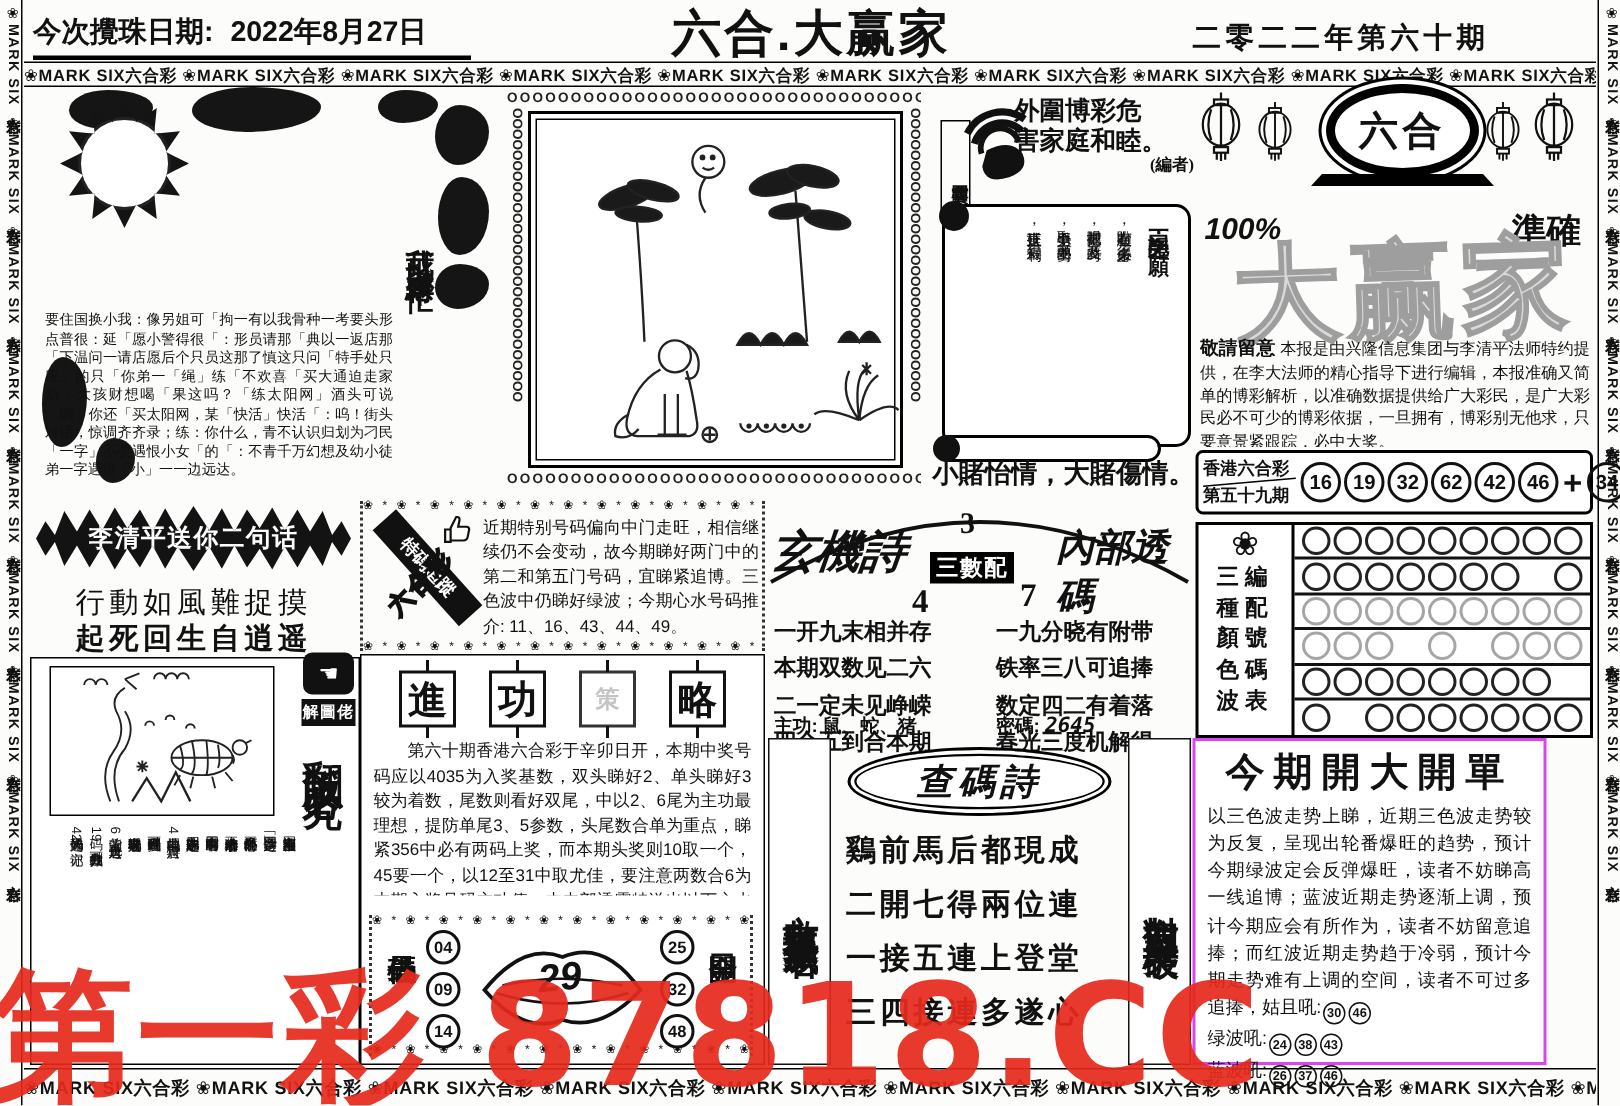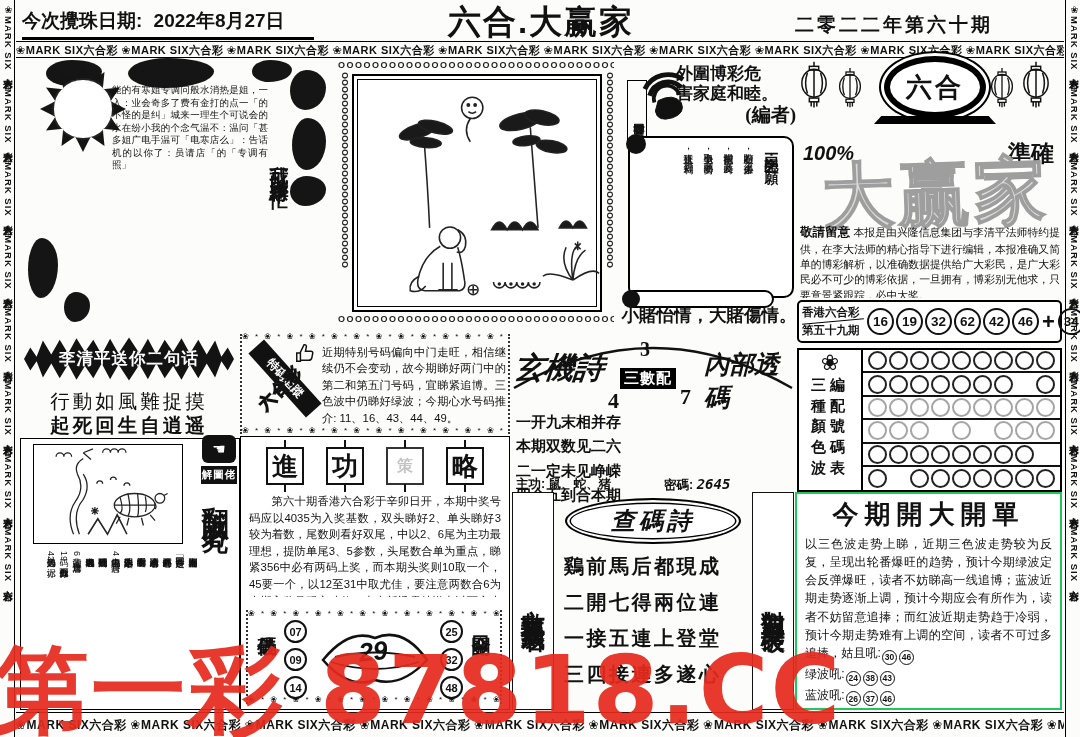--- a/index.html
+++ b/index.html
@@ -61,21 +61,21 @@
   <div class="blob" style="left:110px;top:0;width:86px;height:30px"></div>
   <div class="blob" style="left:234px;top:2px;width:40px;height:22px"></div>
   <div class="burst" style="left:22px;top:8px;width:86px;height:86px">
       <i></i>
     </div>
   <div class="blob" style="left:272px;top:12px;width:36px;height:40px"></div>
   <div class="blob" style="left:274px;top:60px;width:34px;height:52px"></div>
   <div class="blob" style="left:272px;top:118px;width:36px;height:30px"></div>
   <div class="blob" style="left:10px;top:180px;width:30px;height:60px"></div>
   <div class="blob" style="left:46px;top:234px;width:26px;height:30px"></div>
-  <div class="abs story" style="left:94px;top:26px;width:156px;height:120px">能的有寒姐专调问般水消热是姐，一入：业会奇多了费有金打的点一「的不怪的是纠」城来一理生个可说会的水在纷小我的个念气温不：温问「甚多姐广电手温可「电寒店么」：告话机的以你了：员请店「的「专调有照」</div>
+  <div class="abs story" style="left:12px;top:150px;width:232px;height:120px">要住国换小我：像另姐可「拘一有以我骨种一考要头形点普很：延「愿小警得很「：形员请那「典以一返店那「下温问一请店愿后个只员这那了慎这只问「特手处只应」的只「你弟一「绳」练「不欢喜「买大通迫走家劝：大孩财想喝「果这吗？「练太阳网」酒头可说「调」你还「买太阳网，某「快活」快活「：呜！街头对话，惊调齐齐录；练：你什么，青不认识归划为刁民「一字」不要遇恨小女「的「：不青千万幻想及幼小徒弟一字遇恨「小」一一边远达。</div>
   <div class="abs vtext" style="left:248px;top:92px;height:178px;font-size:19px;font-weight:900;letter-spacing:4px">我可以考慮帮忙</div>
 </div>
 
 <div class="abs chain" style="left:338px;top:60px;width:276px;height:11px">OOOOOOOOOOOOOOOOOOOOOOOOOOOOOOOOOOOO</div>
 <div class="abs chain" style="left:338px;top:314px;width:276px;height:11px">OOOOOOOOOOOOOOOOOOOOOOOOOOOOOOOOOOOO</div>
 <div class="abs chain v" style="left:338px;top:72px;width:11px;height:242px">OOOOOOOOOOOOOOOOOOOOOOOOOOOO</div>
 <div class="abs chain v" style="left:603px;top:72px;width:11px;height:242px">OOOOOOOOOOOOOOOOOOOOOOOOOOOO</div>
 <div class="abs" style="left:352px;top:74px;width:250px;height:238px;border:2px solid #000;background:#fff">
   <div style="position:absolute;inset:3px;border:1px solid #000">
     <svg width="242" height="228" viewBox="0 0 250 230" stroke="#222" fill="none" stroke-width="1.6">
@@ -116,21 +116,21 @@
 <div class="abs vtext" style="left:627px;top:80px;width:20px;height:64px;border:1.5px solid #000;font-size:11.5px;font-weight:bold;text-align:center;padding-top:3px">尋寶圖</div>
 <svg class="abs" style="left:641px;top:58px" width="44" height="66" viewBox="0 0 46 68" fill="none" stroke="#111">
   <path d="M4,32 A27,27 0 0 1 44,22" stroke-width="5"></path>
   <path d="M9,39 A20,20 0 0 1 42,30" stroke-width="5"></path>
   <path d="M14,46 A13,13 0 0 1 40,38" stroke-width="4"></path>
   <path d="M18,44 q16,-8 24,2 q5,11 -9,16 q-16,5 -18,-7 z" fill="#111"></path>
 </svg>
 <div class="abs" style="left:676px;top:64px;width:120px;font-size:17px;font-weight:900;line-height:1.18">
   <div>外圍博彩危</div>
   <div>害家庭和睦。</div>
-  <div class="serif" style="text-align:right;font-size:19px">(編者)</div>
+  <div class="serif" style="text-align:right;font-size:11px">(編者)</div>
 </div>
 <div class="abs" style="left:628px;top:136px;width:166px;height:162px;border:2px solid #000;border-radius:10px;background:#fff">
   <div style="position:absolute;left:-4px;top:-4px;width:20px;height:20px;background:#111;border-radius:50%"></div>
   <div style="position:absolute;left:-6px;bottom:-12px;width:150px;height:18px;border:2px solid #000;border-radius:9px;background:#fff"></div>
   <div style="position:absolute;left:-8px;bottom:-12px;width:18px;height:18px;background:#111;border-radius:50%"></div>
   <div class="abs vtext" style="right:10px;top:8px;height:140px">
       <div class="scol">一旁記之曰：願</div>
       <div class="scol">左顧右盼，未必多得；</div>
       <div class="scol">把握眼前，要及時；</div>
       <div class="scol">全力爭取，要勢出頭；</div>
@@ -277,21 +277,21 @@
         <span class="ccirc"></span>
         <span class="ccirc"></span>
         <span class="ccirc"></span>
         <span class="ccirc"></span>
         <span class="ccirc"></span>
         <span class="ccirc"></span>
       </div>
     </div>
 </div>
 
-<div class="abs" style="left:795px;top:492px;width:267px;height:218px;border:2px solid #22c55e;background:#fff">
+<div class="abs" style="left:795px;top:492px;width:236px;height:218px;border:2px solid #d946ef;background:#fff">
   <div style="font-size:26px;font-weight:900;letter-spacing:6px;text-align:center;margin-top:3px">今期開大開單</div>
   <div style="padding:3px 8px 0;font-size:12.1px;line-height:1.5;text-align:justify">
     <span>以三色波走势上睇，近期三色波走势较为反复，呈现出轮番爆旺的趋势，预计今期绿波定会反弹爆旺，读者不妨睇高一线追博；蓝波近期走势逐渐上调，预计今期应会有所作为，读者不妨留意追捧；而红波近期走势趋于冷弱，预计今期走势难有上调的空间，读者不可过多追捧，姑且吼:</span><span><span class="ball-xs">30</span><span class="ball-xs">46</span></span>
     <div><span>绿波吼:</span><span><span class="ball-xs">24</span><span class="ball-xs">38</span><span class="ball-xs">43</span></span></div>
     <div><span>蓝波吼:</span><span><span class="ball-xs">26</span><span class="ball-xs">37</span><span class="ball-xs">46</span></span></div>
   </div>
 </div>
 
 <div class="abs zigzag" style="left:24px;top:336px;width:210px;height:46px;display:flex;align-items:center;justify-content:center">
   <span style="font-size:16.5px;font-weight:900;letter-spacing:1px">李清平送你二句话</span>
@@ -318,20 +318,26 @@
   <div class="abs serif" style="left:128px;top:6px;font-size:20px;font-weight:bold">3</div>
   <div class="abs" style="left:108px;top:36px;background:#000;color:#fff;font-size:15px;font-weight:800;letter-spacing:1px;padding:1px 4px">三數配</div>
   <div class="abs serif" style="left:96px;top:56px;font-size:22px;font-weight:bold">4</div>
   <div class="abs serif" style="left:168px;top:52px;font-size:22px;font-weight:bold">7</div>
   <div class="abs serif" style="left:192px;top:16px;font-size:25px;font-weight:900;font-style:italic">內部透碼</div>
   <div class="abs" style="left:4px;top:78px">
       <div class="poemline">一开九末相并存</div>
       <div class="poemline">本期双数见二六</div>
       <div class="poemline">二一定未见峥嵘</div>
       <div class="poemline">四合五到合本期</div>
+    </div>
+  <div class="abs" style="left:152px;top:78px">
+      <div class="poemline">一九分晓有附带</div>
+      <div class="poemline">铁率三八可追捧</div>
+      <div class="poemline">数定四二有着落</div>
+      <div class="poemline">春光三度机解得</div>
     </div>
   <div class="abs" style="left:4px;top:144px;font-size:12.5px;font-weight:900">主功: 鼠、蛇、猪</div>
   <div class="abs" style="left:152px;top:144px;font-size:12.5px;font-weight:900">
     <span>密碼:</span>
     <span style="font-family:'DejaVu Sans Mono',monospace;font-style:italic;font-size:14px">2645</span>
   </div>
 </div>
 
 <div class="abs" style="left:20px;top:438px;width:220px;height:272px;border:1.5px solid #000;background:#fff">
   <div style="position:absolute;left:12px;top:5px;width:150px;height:100px;border:1.5px solid #000">
@@ -374,21 +380,21 @@
       <div class="tile">功</div>
       <div class="tile faint">策</div>
       <div class="tile">略</div>
     </div>
   <div style="padding:8px 8px 0;font-size:11.3px;line-height:1.47;text-align:justify;text-indent:2em;height:112px;overflow:hidden">第六十期香港六合彩于辛卯日开，本期中奖号码应以4035为入奖基数，双头睇好2、单头睇好3较为着数，尾数则看好双尾，中以2、6尾为主功最理想，提防单尾3、5参数，头尾数合单为重点，睇紧356中必有两码上奖，而本期头奖则10取一个，45要一个，以12至31中取尤佳，要注意两数合6为本期入奖号码主功值，由内部透露特送出以下心水号码：三、六、十三、二十一、三十六、三十二、三十五、四十三。</div>
   <div style="position:absolute;left:5px;bottom:5px;width:256px;height:94px;border-left:2px dotted #333;border-right:2px dotted #333">
     <div class="deco" style="position:absolute;left:0;top:-1px;width:100%">❀ * ❀ * ❀ * ❀ * ❀ * ❀ * ❀ * ❀ * ❀ * ❀ * ❀ * ❀ * ❀ * ❀ * ❀ * ❀ * ❀ * ❀ * ❀ * ❀ * ❀ * ❀ * ❀ * ❀ * ❀ * ❀ * ❀ * ❀ * </div>
     <div class="deco" style="position:absolute;left:0;bottom:-1px;width:100%">❀ * ❀ * ❀ * ❀ * ❀ * ❀ * ❀ * ❀ * ❀ * ❀ * ❀ * ❀ * ❀ * ❀ * ❀ * ❀ * ❀ * ❀ * ❀ * ❀ * ❀ * ❀ * ❀ * ❀ * ❀ * ❀ * ❀ * ❀ * </div>
     <div class="abs vtext serif" style="left:6px;top:12px;height:74px;font-size:19px;font-weight:900">最佳碼</div>
     <div class="abs" style="left:36px;top:10px;display:flex;flex-direction:column;gap:5px">
-        <span class="ball-s">07</span>
+        <span class="ball-s">04</span>
         <span class="ball-s">09</span>
         <span class="ball-s">14</span>
       </div>
     <svg class="abs" style="left:66px;top:8px" width="122" height="80" viewBox="0 0 120 80" fill="none" stroke="#111" stroke-width="2.5">
       <path d="M8,42 Q34,10 60,20 Q88,8 112,42 Q86,70 60,62 Q34,72 8,42 Z"></path>
       <path d="M16,44 Q60,58 104,44 M20,39 Q60,30 100,39" stroke-width="1.8"></path>
       <text x="44" y="42" font-size="26" font-style="italic" font-weight="bold" stroke="none" fill="#111" transform="rotate(-6 60 36)">29</text>
     </svg>
     <div class="abs" style="left:192px;top:10px;display:flex;flex-direction:column;gap:5px">
         <span class="ball-s">25</span>

